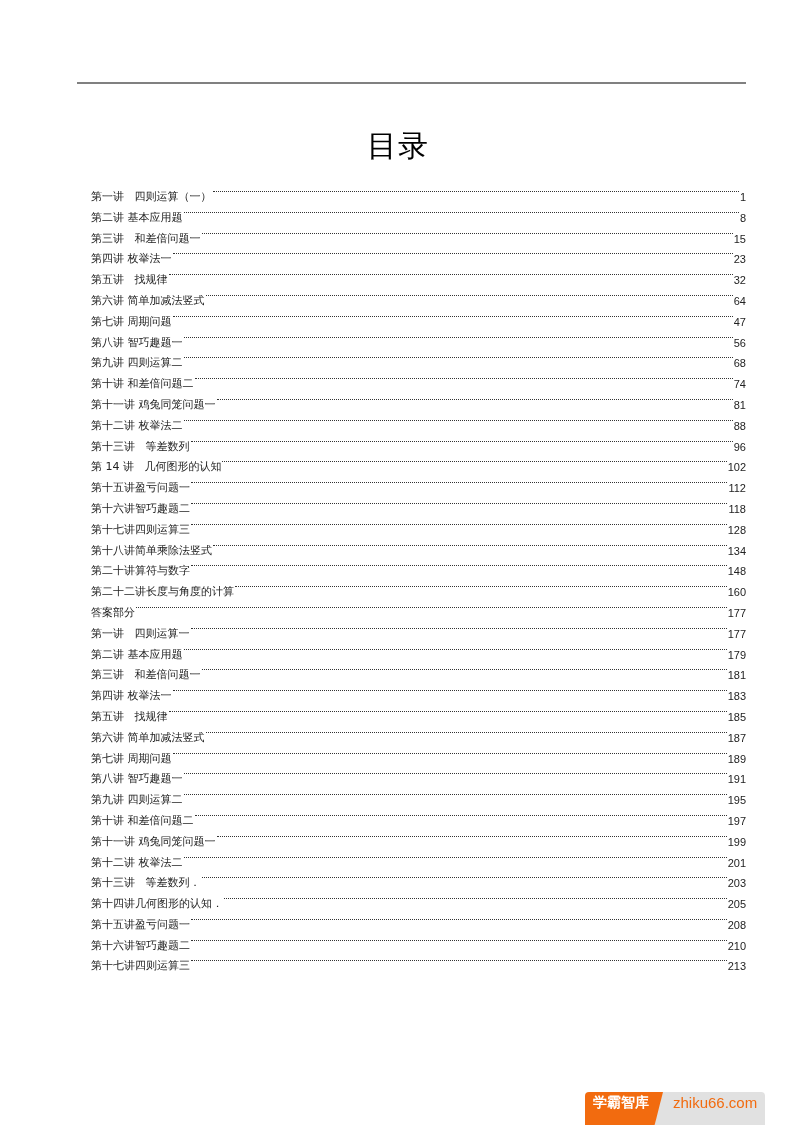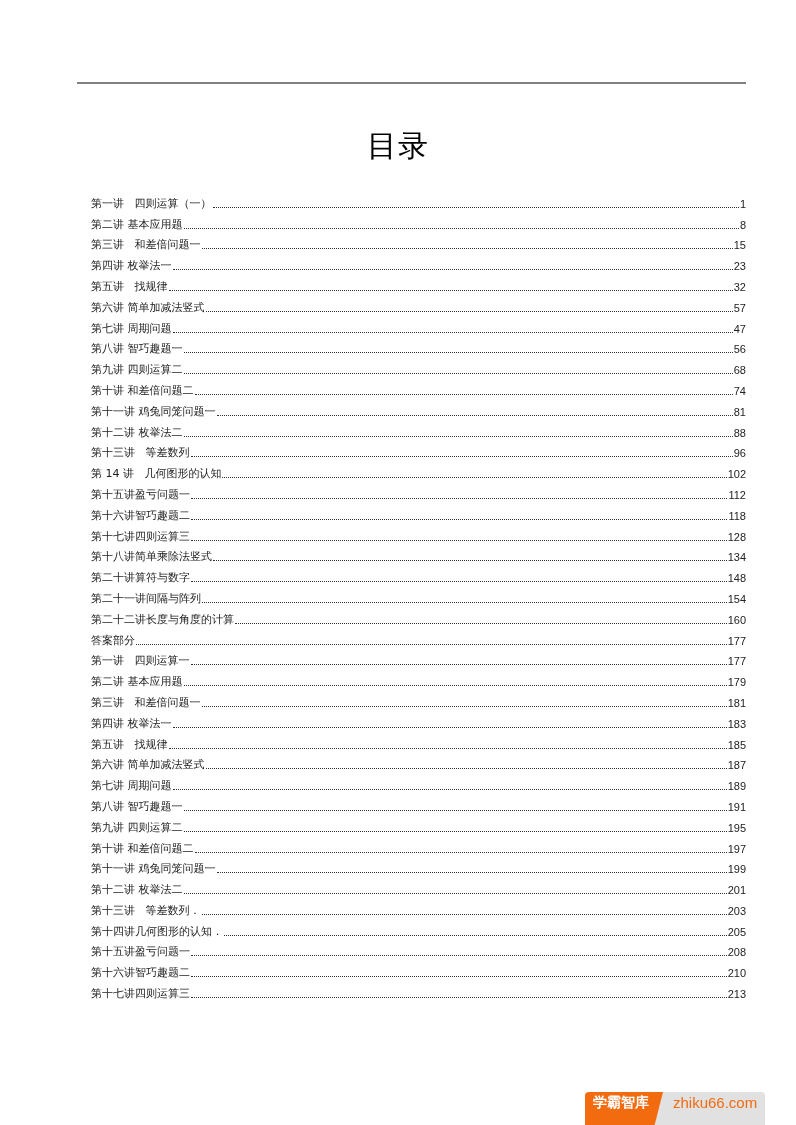--- a/index.html
+++ b/index.html
@@ -39,21 +39,21 @@
       position: absolute;
       left: 91px;
       top: 190px;
       width: 655px;
       margin: 0;
       padding: 0;
       list-style: none;
     }
     .toc-row {
       display: flex;
-      align-items: flex-end;
+      align-items: flex-start;
       height: 20.8px;
       font-size: 11px;
       line-height: 14px;
       color: #222222;
     }
     .toc-label {
       white-space: pre;
       flex: 0 0 auto;
     }
     .toc-leader {
@@ -127,21 +127,21 @@
       <span class="toc-page">23</span>
     </li>
     <li class="toc-row">
       <span class="toc-label">第五讲   找规律</span>
       <span class="toc-leader"></span>
       <span class="toc-page">32</span>
     </li>
     <li class="toc-row">
       <span class="toc-label">第六讲 简单加减法竖式</span>
       <span class="toc-leader"></span>
-      <span class="toc-page">57</span>
+      <span class="toc-page">64</span>
     </li>
     <li class="toc-row">
       <span class="toc-label">第七讲 周期问题</span>
       <span class="toc-leader"></span>
       <span class="toc-page">47</span>
     </li>
     <li class="toc-row">
       <span class="toc-label">第八讲 智巧趣题一</span>
       <span class="toc-leader"></span>
       <span class="toc-page">56</span>
@@ -193,25 +193,20 @@
     </li>
     <li class="toc-row">
       <span class="toc-label">第十八讲简单乘除法竖式</span>
       <span class="toc-leader"></span>
       <span class="toc-page">134</span>
     </li>
     <li class="toc-row">
       <span class="toc-label">第二十讲算符与数字</span>
       <span class="toc-leader"></span>
       <span class="toc-page">148</span>
-    </li>
-    <li class="toc-row">
-      <span class="toc-label">第二十一讲间隔与阵列</span>
-      <span class="toc-leader"></span>
-      <span class="toc-page">154</span>
     </li>
     <li class="toc-row">
       <span class="toc-label">第二十二讲长度与角度的计算</span>
       <span class="toc-leader"></span>
       <span class="toc-page">160</span>
     </li>
     <li class="toc-row">
       <span class="toc-label">答案部分</span>
       <span class="toc-leader"></span>
       <span class="toc-page">177</span>

